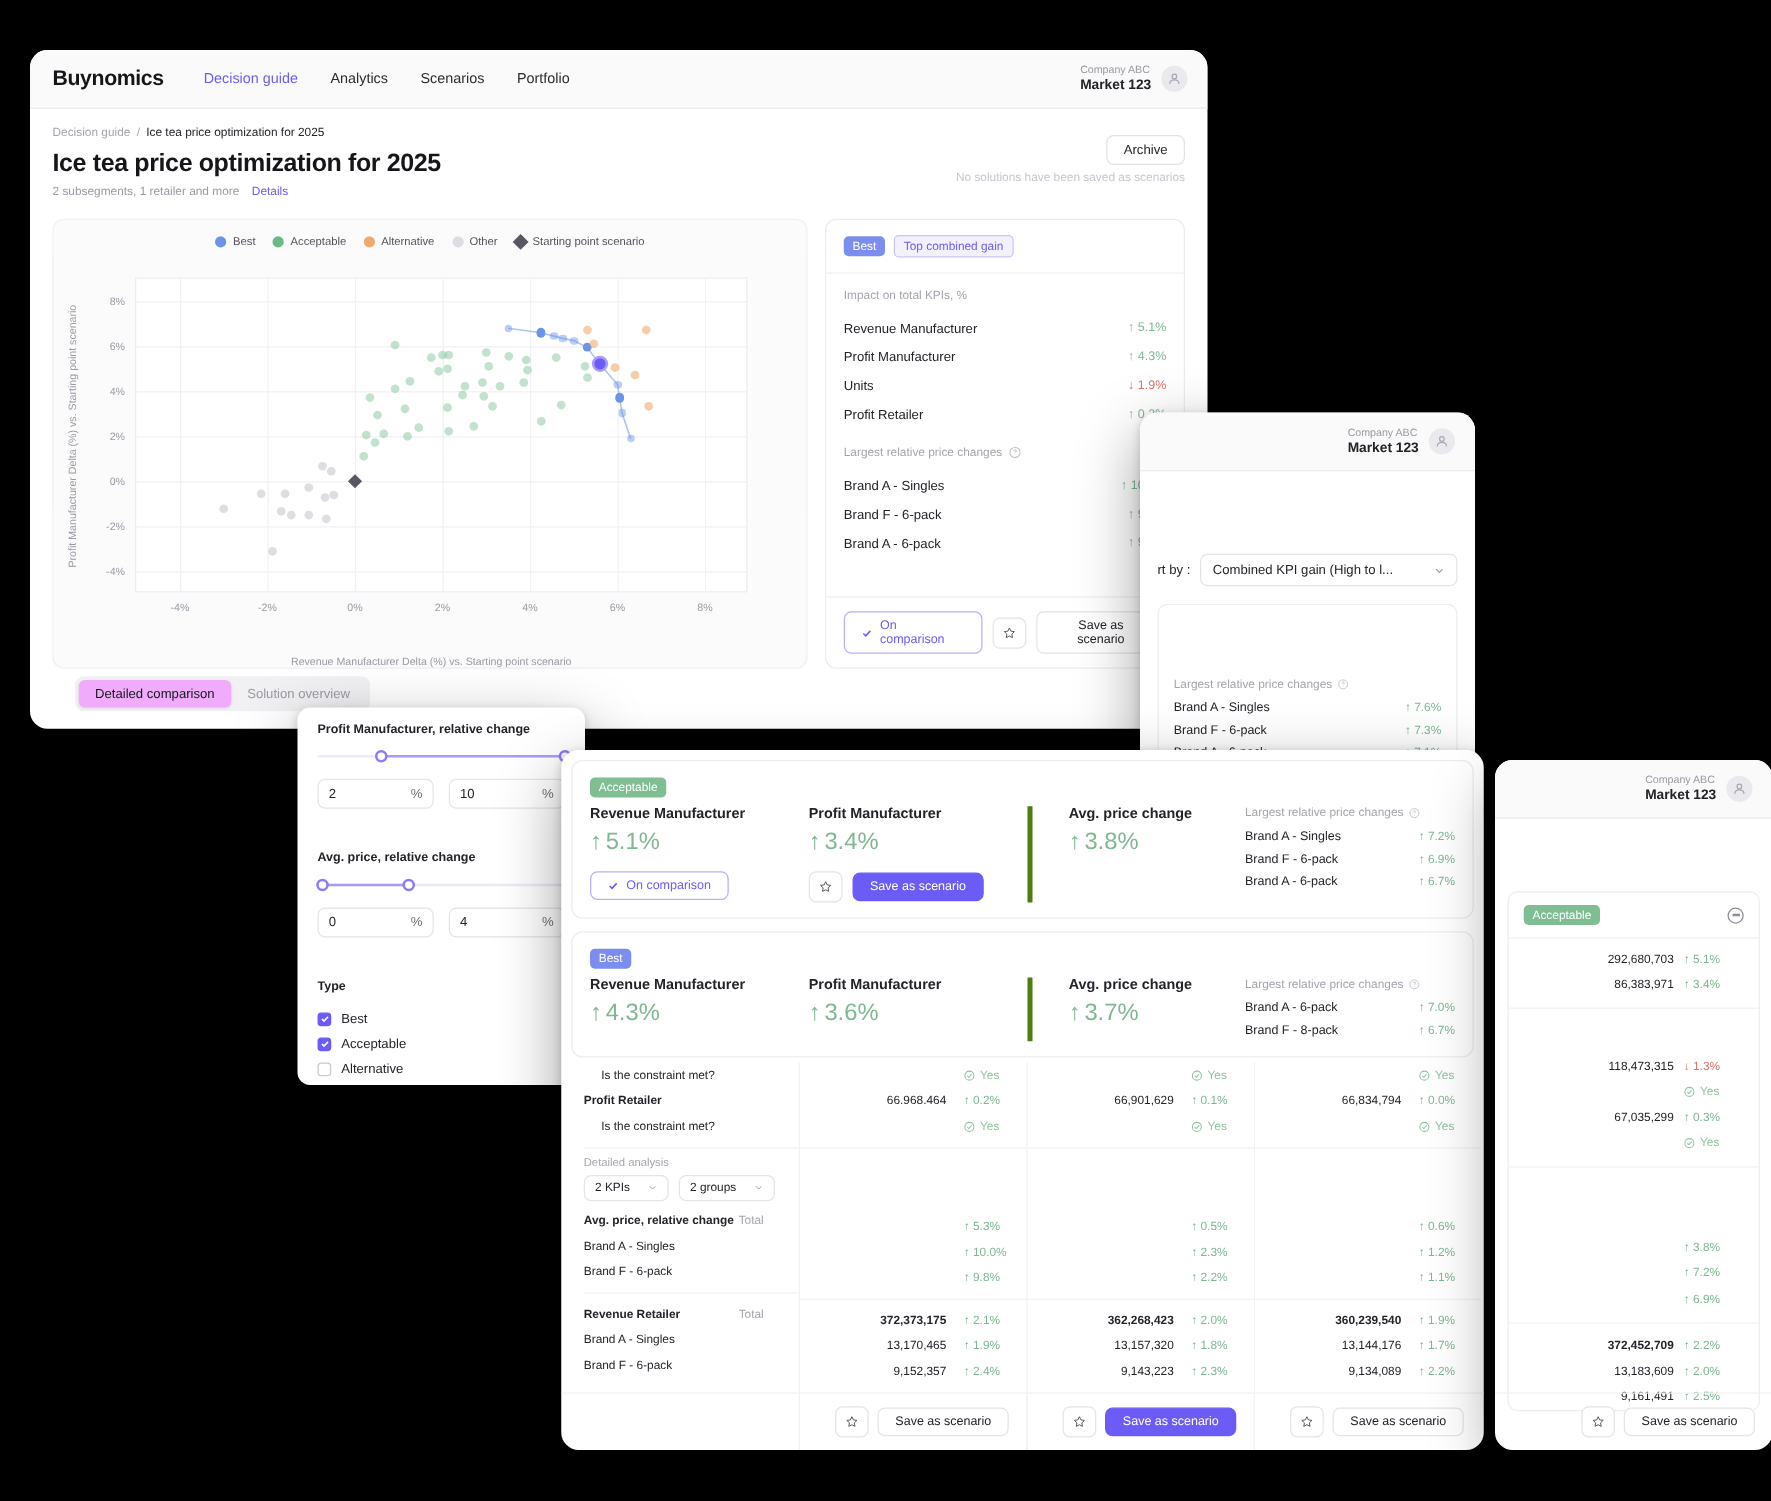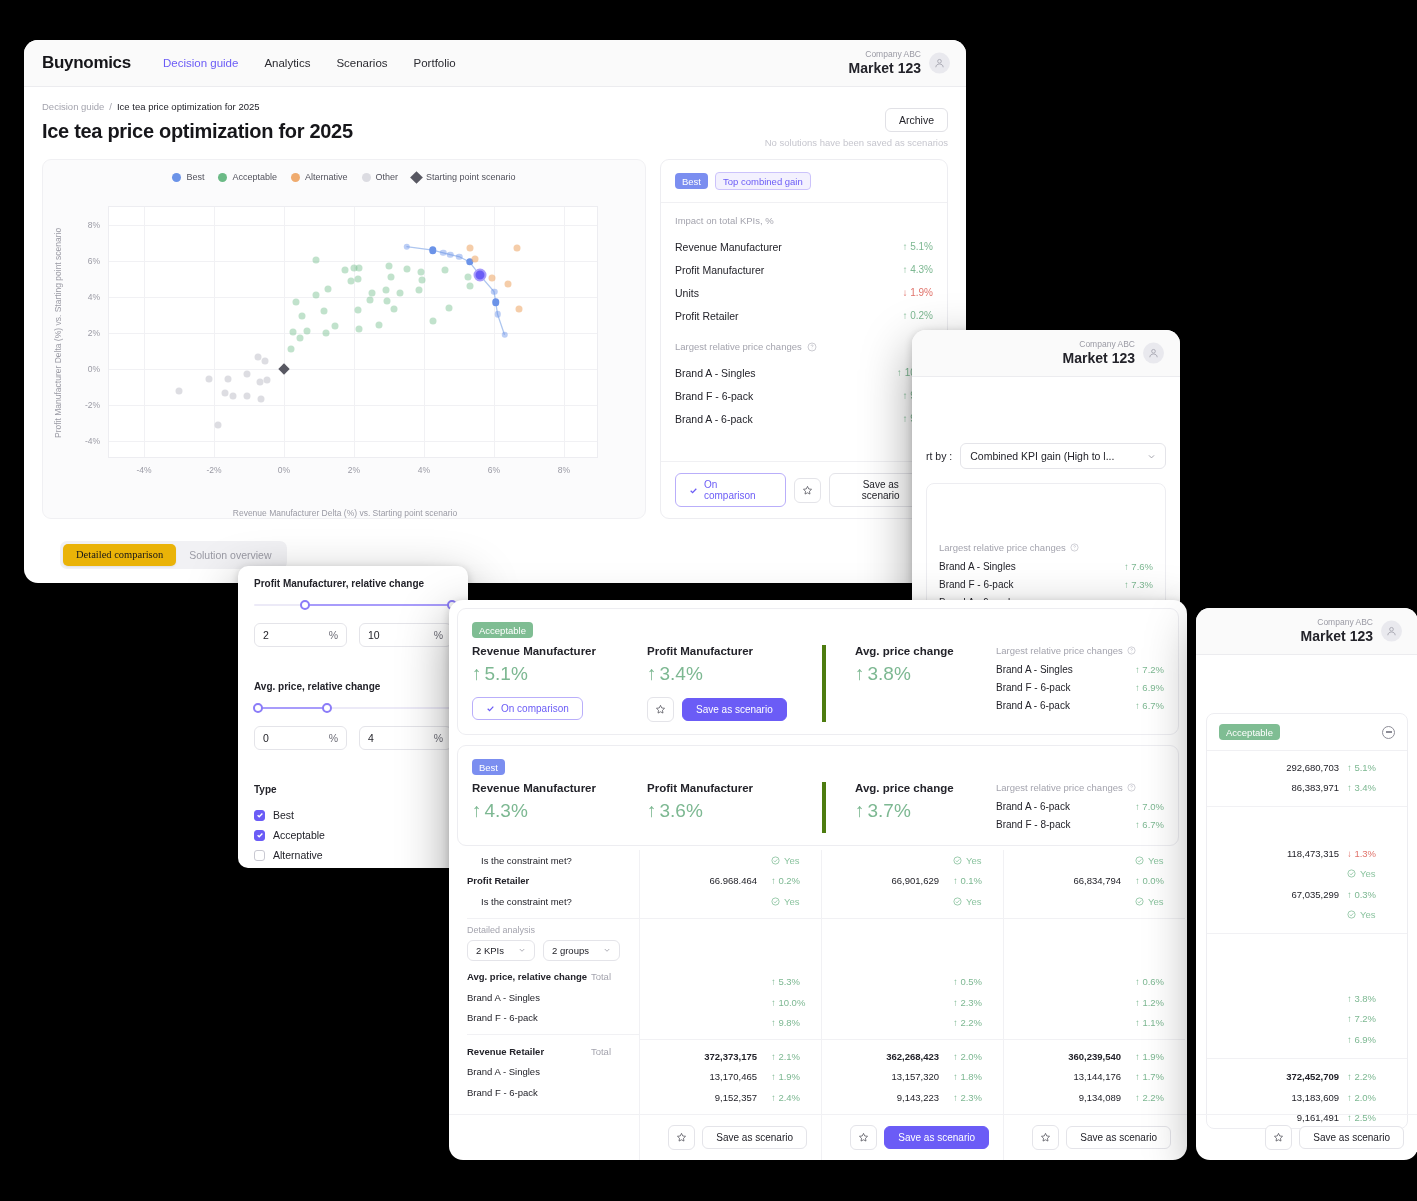--- a/index.html
+++ b/index.html
@@ -25,23 +25,23 @@
     border-bottom:1px solid #ececef;
     display:flex; align-items:center;
     padding:0 18px;
     position:relative;
   }
   .logo { font-size:17px; font-weight:700; color:#16161a; letter-spacing:-.3px; }
   .nav { display:flex; gap:26px; margin-left:32px; }
   .nav a { font-size:11.5px; color:#2b2b31; text-decoration:none; }
   .nav a.active { color:#6b5cf6; }
   .user { position:absolute; right:16px; top:50%; transform:translateY(-50%); display:flex; align-items:center; gap:8px; }
-  .user .txt { text-align:right; line-height:1.28; }
+  .user .txt { text-align:left; line-height:1.28; }
   .user .c1 { font-size:8.5px; color:#9a9aa4; }
-  .user .c2 { font-size:14px; color:#23232a; font-weight:700; }
+  .user .c2 { font-size:11px; color:#23232a; font-weight:700; }
   .avatar {
     width:21px;height:21px;border-radius:50%;background:#e9e9ee;
     display:flex;align-items:center;justify-content:center;
   }
   .avatar svg { width:11px;height:11px; }
 
   
   #win1 { left:24px; top:40px; width:942px; height:543px; }
   .w1body { padding:14px 18px 0 18px; }
   .crumbs { font-size:9.5px; color:#a4a4ae; display:flex; gap:5px; align-items:center; }
@@ -104,21 +104,21 @@
   .up { color:#7db892; } .down { color:#e0736b; }
   .sec2 { margin-top:14px; }
   .kpifoot { border-top:1px solid #f0f0f3; padding:11px 14px; display:flex; align-items:center; gap:8px; }
   .btn-oncmp { border:1px solid #b9aefa; color:#6b5cf6; background:#fff; border-radius:6px; padding:5px 13px; font-size:10px; display:flex;align-items:center;gap:6px;cursor:pointer;font-family:inherit;}
   .star-btn { width:27px;height:25px;border:1px solid #e4e4e9;border-radius:6px;background:#fff;display:flex;align-items:center;justify-content:center;cursor:pointer;margin-left:auto;}
   .btn-save { border:1px solid #e4e4e9;background:#fff;border-radius:6px;padding:5px 13px;font-size:10px;color:#23232a;cursor:pointer;font-family:inherit;}
   .btn-save.primary { background:#6b5cf6;border-color:#6b5cf6;color:#fff; }
 
   .tabs { position:absolute; left:36px; bottom:14px; display:flex; background:#f1f1f4; border-radius:7px; padding:3px; }
   .tab { font-size:10.5px; padding:5px 13px; border-radius:5px; color:#9a9aa4; cursor:pointer; }
-  .tab.active { background:#eab308; color:#16161a; box-shadow:0 1px 2px rgba(0,0,0,.07);font-family:Liberation Serif, serif; }
+  .tab.active { background:#f0abfc; color:#16161a; box-shadow:0 1px 2px rgba(0,0,0,.07); }
 
   
   #win2 { left:912px; top:330px; width:268px; height:345px; }
   .w2in { padding:12px 14px; }
   .sortrow { display:flex; align-items:center; gap:8px; margin-top:54px; font-size:10.5px; color:#23232a; }
   .select {
     flex:1; border:1px solid #e4e4e9; border-radius:6px; background:#fff;
     padding:6px 9px; font-size:10.5px; color:#23232a; display:flex; justify-content:space-between; align-items:center;
   }
   .w2card { margin-top:14px; background:#fff; border:1px solid #ededf1; border-radius:8px; padding:12px; height:150px; }
@@ -213,20 +213,24 @@
       </div>
     </div>
 
     <div class="w1body">
       <div class="crumbs">
         <span>Decision guide</span>
         <span>/</span>
         <span class="cur">Ice tea price optimization for 2025</span>
       </div>
       <div class="page-title">Ice tea price optimization for 2025</div>
+      <div class="sub">
+        <span>2 subsegments, 1 retailer and more</span>
+        <span class="lnk">Details</span>
+      </div>
     </div>
     <button class="archive-btn">Archive</button>
     <div class="nosol">No solutions have been saved as scenarios</div>
 
     <div class="w1main">
 
       <div class="chartcard">
         <div class="legend">
           <div class="lg">
               <span class="dot" style="background:#6b93e8"></span>

